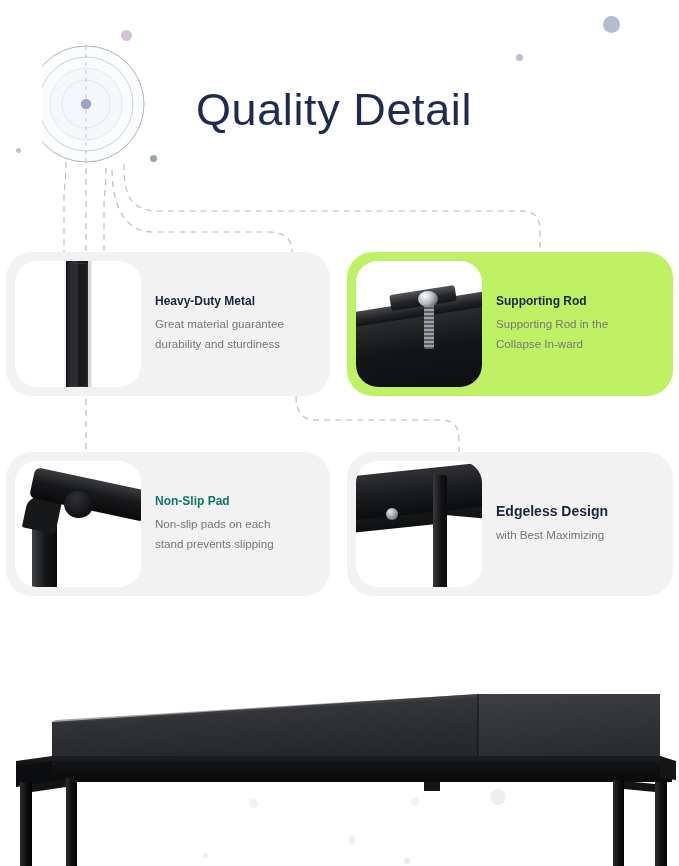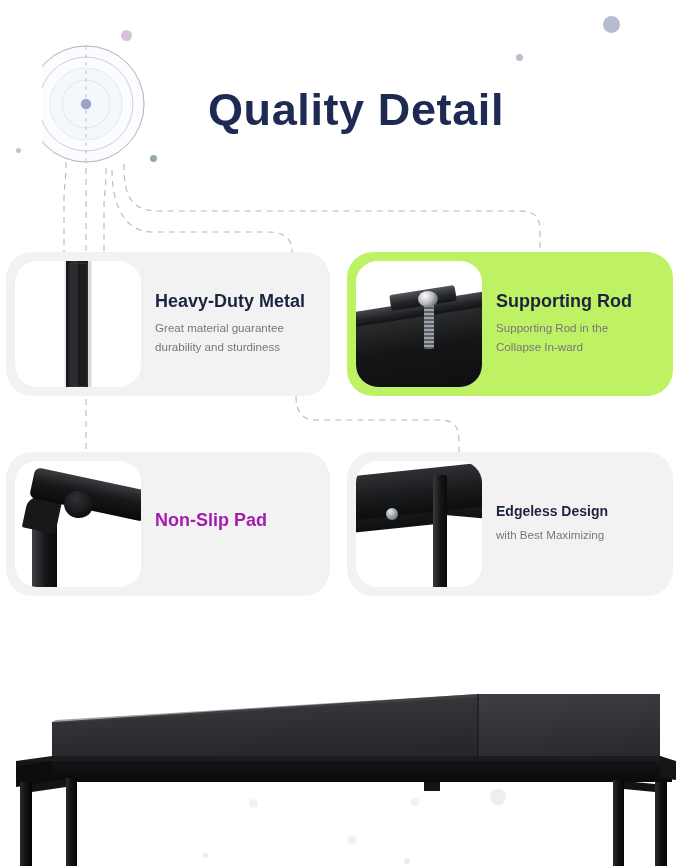--- a/index.html
+++ b/index.html
@@ -32,24 +32,24 @@
     position: absolute;
     left: 42px;
     top: 44px;
     width: 122px;
     height: 122px;
   }
 
   
   #title {
     position: absolute;
-    left: 208px;
+    left: 196px;
     top: 84px;
     font-size: 45px;
-    font-weight: 700;
+    font-weight: 400;
     letter-spacing: 0.6px;
     color: #1e2a52;
     white-space: nowrap;
   }
 
   
   #connectors {
     position: absolute;
     left: 0;
     top: 0;
@@ -81,21 +81,21 @@
     border-radius: 22px;
     overflow: hidden;
   }
   .card-text {
     flex: 1 1 auto;
     padding-left: 14px;
     padding-right: 8px;
   }
   .card-title {
     color: #1c2340;
-    font-size: 18px;
+    font-size: 12px;
     font-weight: 700;
     line-height: 1.1;
     margin-bottom: 6px;
     white-space: nowrap;
   }
   .card-title.small { font-size: 14px; }
   .card-desc {
     color: #76777b;
     font-size: 11.6px;
     line-height: 1.66;
@@ -282,21 +282,25 @@
   <div class="card" id="card-2" style="background: rgb(242, 242, 242);">
     <div class="card-photo" style="background: rgb(255, 255, 255);">
       <div class="pad-wrap">
         <div class="pad-leg"></div>
         <div class="pad-elbow"></div>
         <div class="pad-arm"></div>
         <div class="pad-circle"></div>
       </div>
     </div>
     <div class="card-text">
-      <div class="card-title" style="color: #a21caf;">Non-Slip Pad</div>
+      <div class="card-title" style="color: #0f766e;">Non-Slip Pad</div>
+      <div class="card-desc" style="color: rgb(118, 119, 123);">
+        <span>Non-slip pads on each</span>
+        <span>stand prevents slipping</span>
+      </div>
     </div>
   </div>
 
   <div class="card" id="card-3" style="background: rgb(242, 242, 242);">
     <div class="card-photo" style="background: rgb(255, 255, 255);">
       <div class="edge-wrap">
         <div class="edge-right"></div>
         <div class="edge-apron"></div>
         <div class="edge-top"></div>
         <div class="edge-leg"></div>

